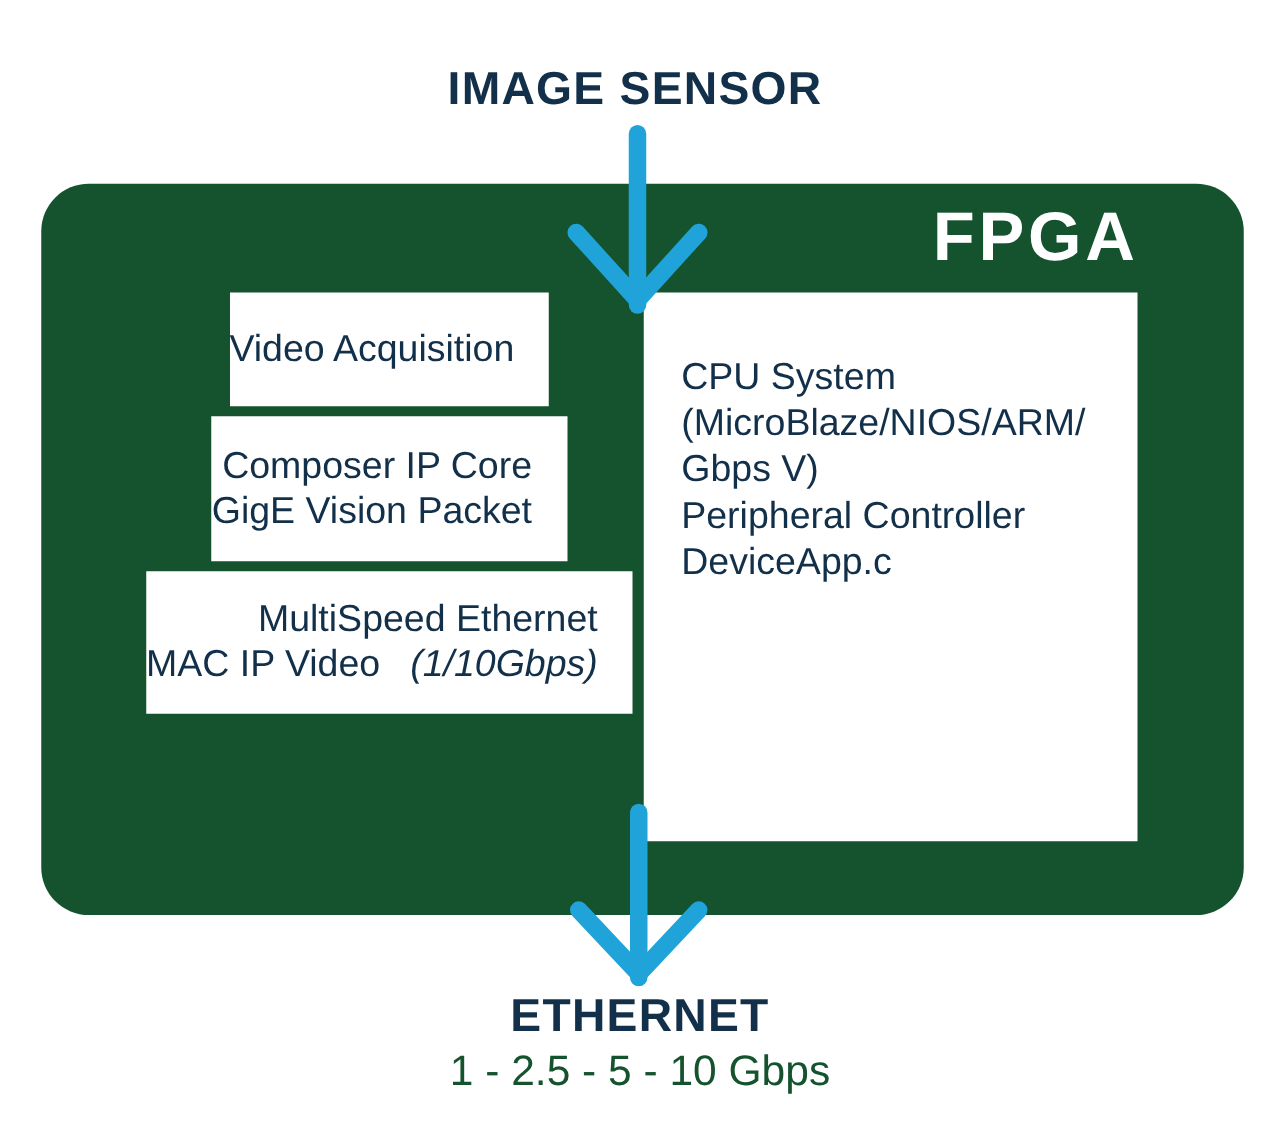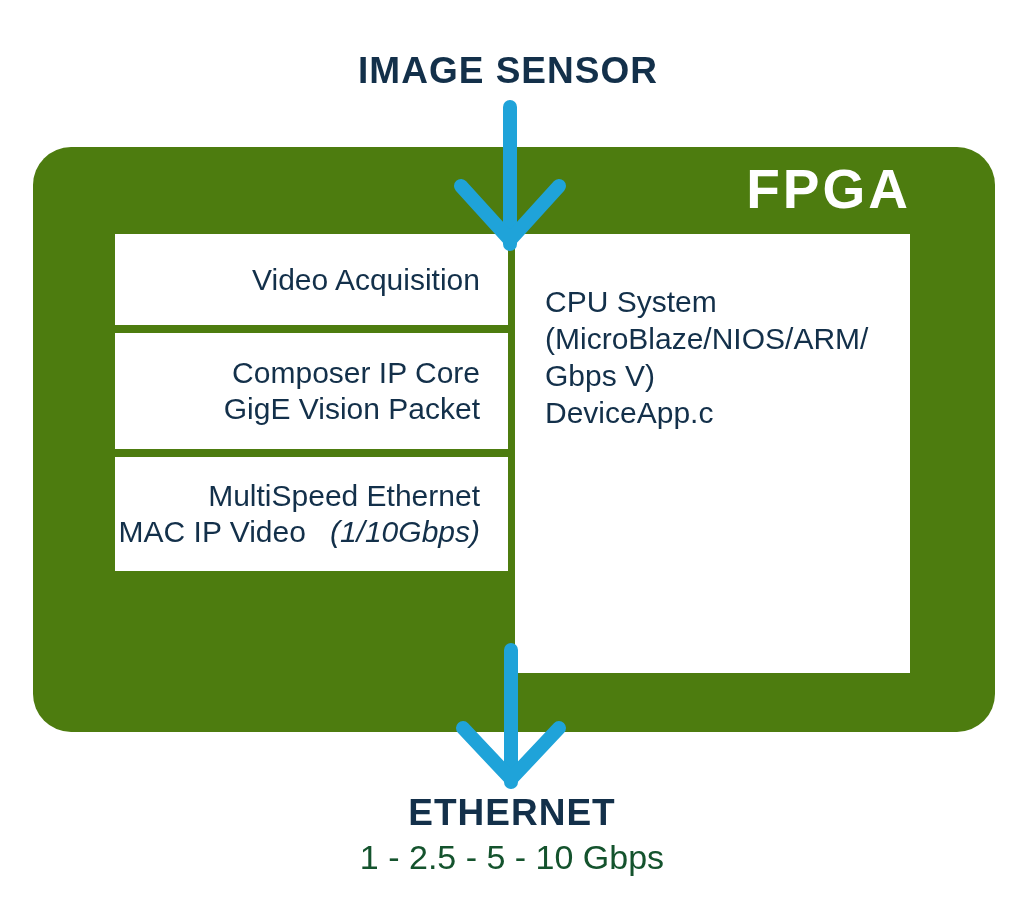--- a/index.html
+++ b/index.html
@@ -38,21 +38,21 @@
     stroke-linejoin: round;
   }
 
   
   .fpga-box {
     position: absolute;
     left: 33px;
     top: 147px;
     width: 962px;
     height: 585px;
-    background: #4d7c0f;
+    background: #14532d;
     border-radius: 38px;
     z-index: 1;
   }
   .fpga-label {
     position: absolute;
     top: 10px;
     right: 84px;
     color: #ffffff;
     font-size: 55px;
     font-weight: 800;
@@ -62,20 +62,21 @@
   
   .left-col {
     position: absolute;
     left: 82px;
     top: 87px;
     width: 393px;
     height: 439px;
     display: flex;
     flex-direction: column;
     gap: 8px;
+    align-items: center;
   }
   .lbox {
     background: #ffffff;
     box-sizing: border-box;
     display: flex;
     flex-direction: column;
     align-items: flex-end;
     justify-content: center;
     text-align: right;
     padding-right: 28px;
@@ -154,20 +155,21 @@
       <div class="lbox lbox-4">
         <div>MultiSpeed Ethernet</div>
         <div><span>MAC IP Video</span><span class="it">(1/10Gbps)</span></div>
       </div>
     </div>
 
     <div class="right-col">
       <div class="rline">CPU System</div>
       <div class="rline entry">(MicroBlaze/NIOS/ARM/</div>
       <div class="rline">Gbps V)</div>
+      <div class="rline entry">Peripheral Controller</div>
       <div class="rline entry">DeviceApp.c</div>
     </div>
   </div>
 
   <svg class="arrow arrow-bottom" width="124" height="155" viewBox="0 0 124 155" xmlns="http://www.w3.org/2000/svg">
     <line x1="61" y1="12" x2="61" y2="144"></line>
     <polyline points="13,90 61,141 109,90"></polyline>
   </svg>
 
   <div class="eth-label">ETHERNET</div>

